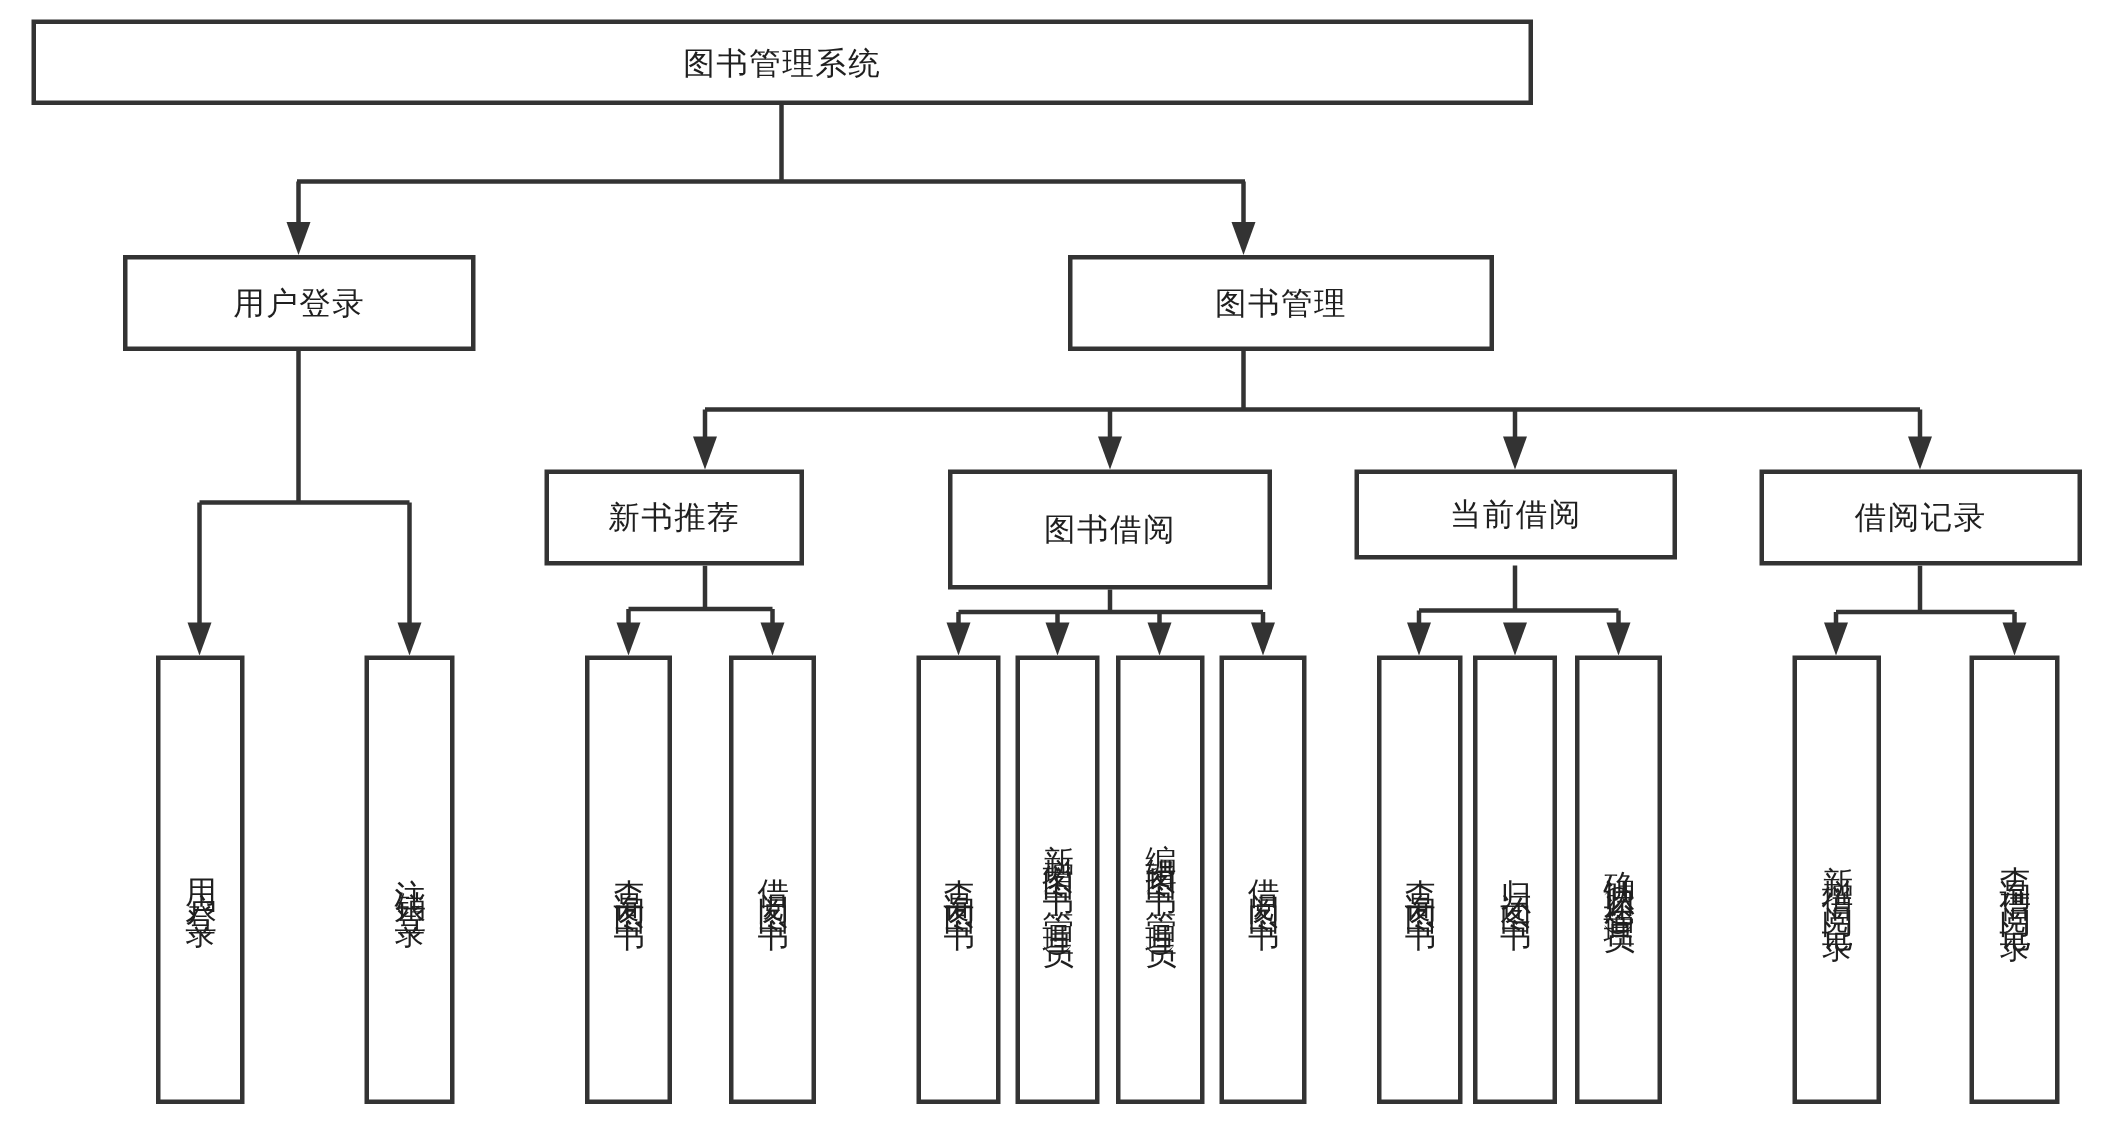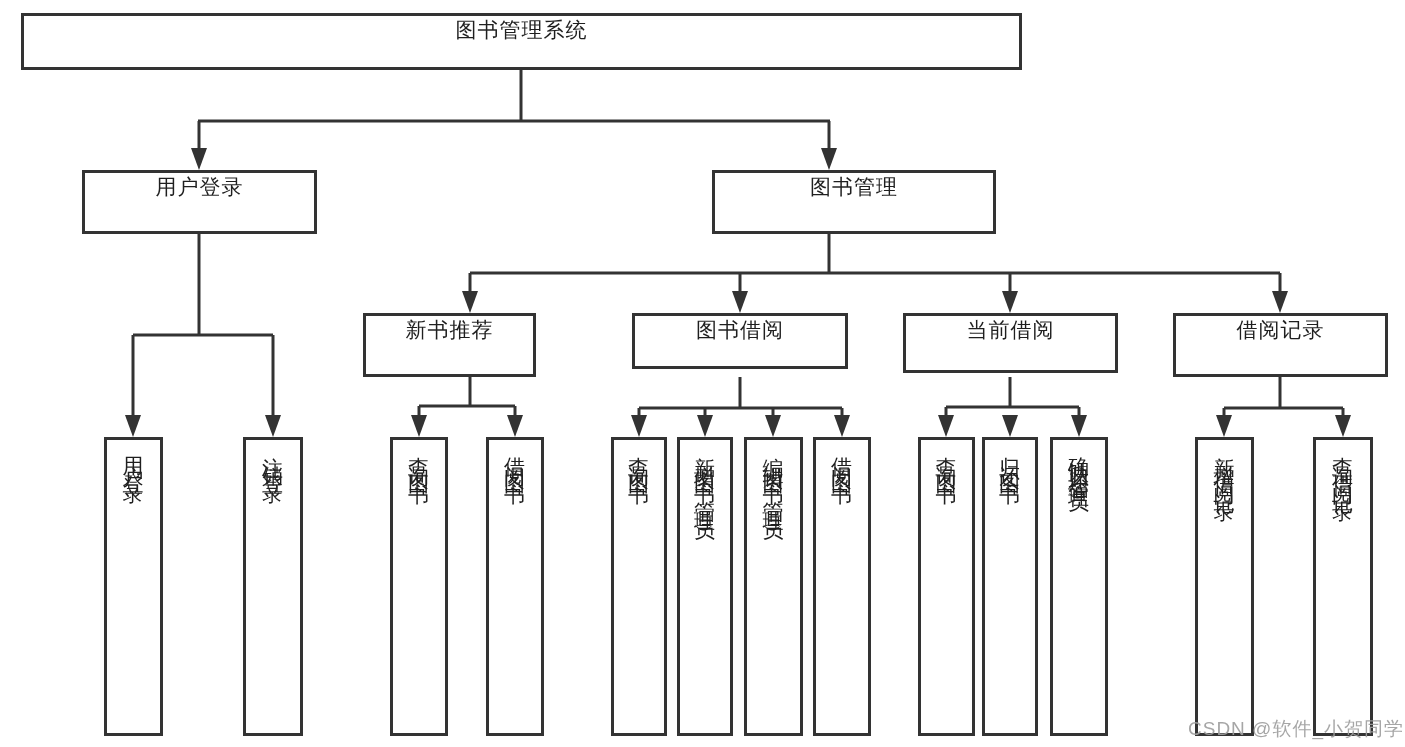--- a/index.html
+++ b/index.html
@@ -1,21 +1,21 @@
 <!DOCTYPE html>
 <html><head>
 <meta charset="utf-8">
 <style>
   html,body{margin:0;padding:0;background:#ffffff;}
   body{width:1405px;height:747px;position:relative;overflow:hidden;
        font-family:"Liberation Sans","DejaVu Sans",sans-serif;}
   #canvas{position:absolute;left:0;top:0;width:1405px;height:747px;}
   svg.wires{position:absolute;left:0;top:0;z-index:1;}
   .node{position:absolute;box-sizing:border-box;border:3px solid #333333;background:#ffffff;
-        display:flex;justify-content:center;color:#1f1f1f;z-index:2;}
+        display:flex;align-items:center;justify-content:center;color:#1f1f1f;z-index:2;}
   .hlabel{font-size:21px;letter-spacing:1px;white-space:nowrap;}
   .vlabel{writing-mode:vertical-rl;text-orientation:mixed;font-size:21px;letter-spacing:9px;
           line-height:1;white-space:nowrap;}
   .watermark{position:absolute;left:1188px;top:716px;z-index:3;font-size:19px;
              color:rgba(158,158,158,0.92);white-space:nowrap;letter-spacing:1px;}
 </style>
 </head>
 <body>
 
 <div id="canvas">
@@ -92,21 +92,21 @@
   <div class="node" style="left:82px;top:170px;width:235px;height:64px;">
     <span class="hlabel">用户登录</span>
   </div>
   <div class="node" style="left:712px;top:170px;width:284px;height:64px;">
     <span class="hlabel">图书管理</span>
   </div>
 
   <div class="node" style="left:363px;top:313px;width:173px;height:64px;">
     <span class="hlabel">新书推荐</span>
   </div>
-  <div class="node" style="left:632px;top:313px;width:216px;height:56px;">
+  <div class="node" style="left:632px;top:313px;width:216px;height:80px;">
     <span class="hlabel">图书借阅</span>
   </div>
   <div class="node" style="left:903px;top:313px;width:215px;height:60px;">
     <span class="hlabel">当前借阅</span>
   </div>
   <div class="node" style="left:1173px;top:313px;width:215px;height:64px;">
     <span class="hlabel">借阅记录</span>
   </div>
 
   <div class="node" style="left:104px;top:437px;width:59px;height:299px;">
@@ -146,15 +146,14 @@
     <span class="vlabel" style="letter-spacing:5px;">确认归还（管理员）</span>
   </div>
 
   <div class="node" style="left:1195px;top:437px;width:59px;height:299px;">
     <span class="vlabel">新增借阅记录</span>
   </div>
   <div class="node" style="left:1313px;top:437px;width:60px;height:299px;">
     <span class="vlabel">查询借阅记录</span>
   </div>
 
-  <div class="watermark">CSDN @软件_小贺同学</div>
 
 </div>
 
 </body></html>

